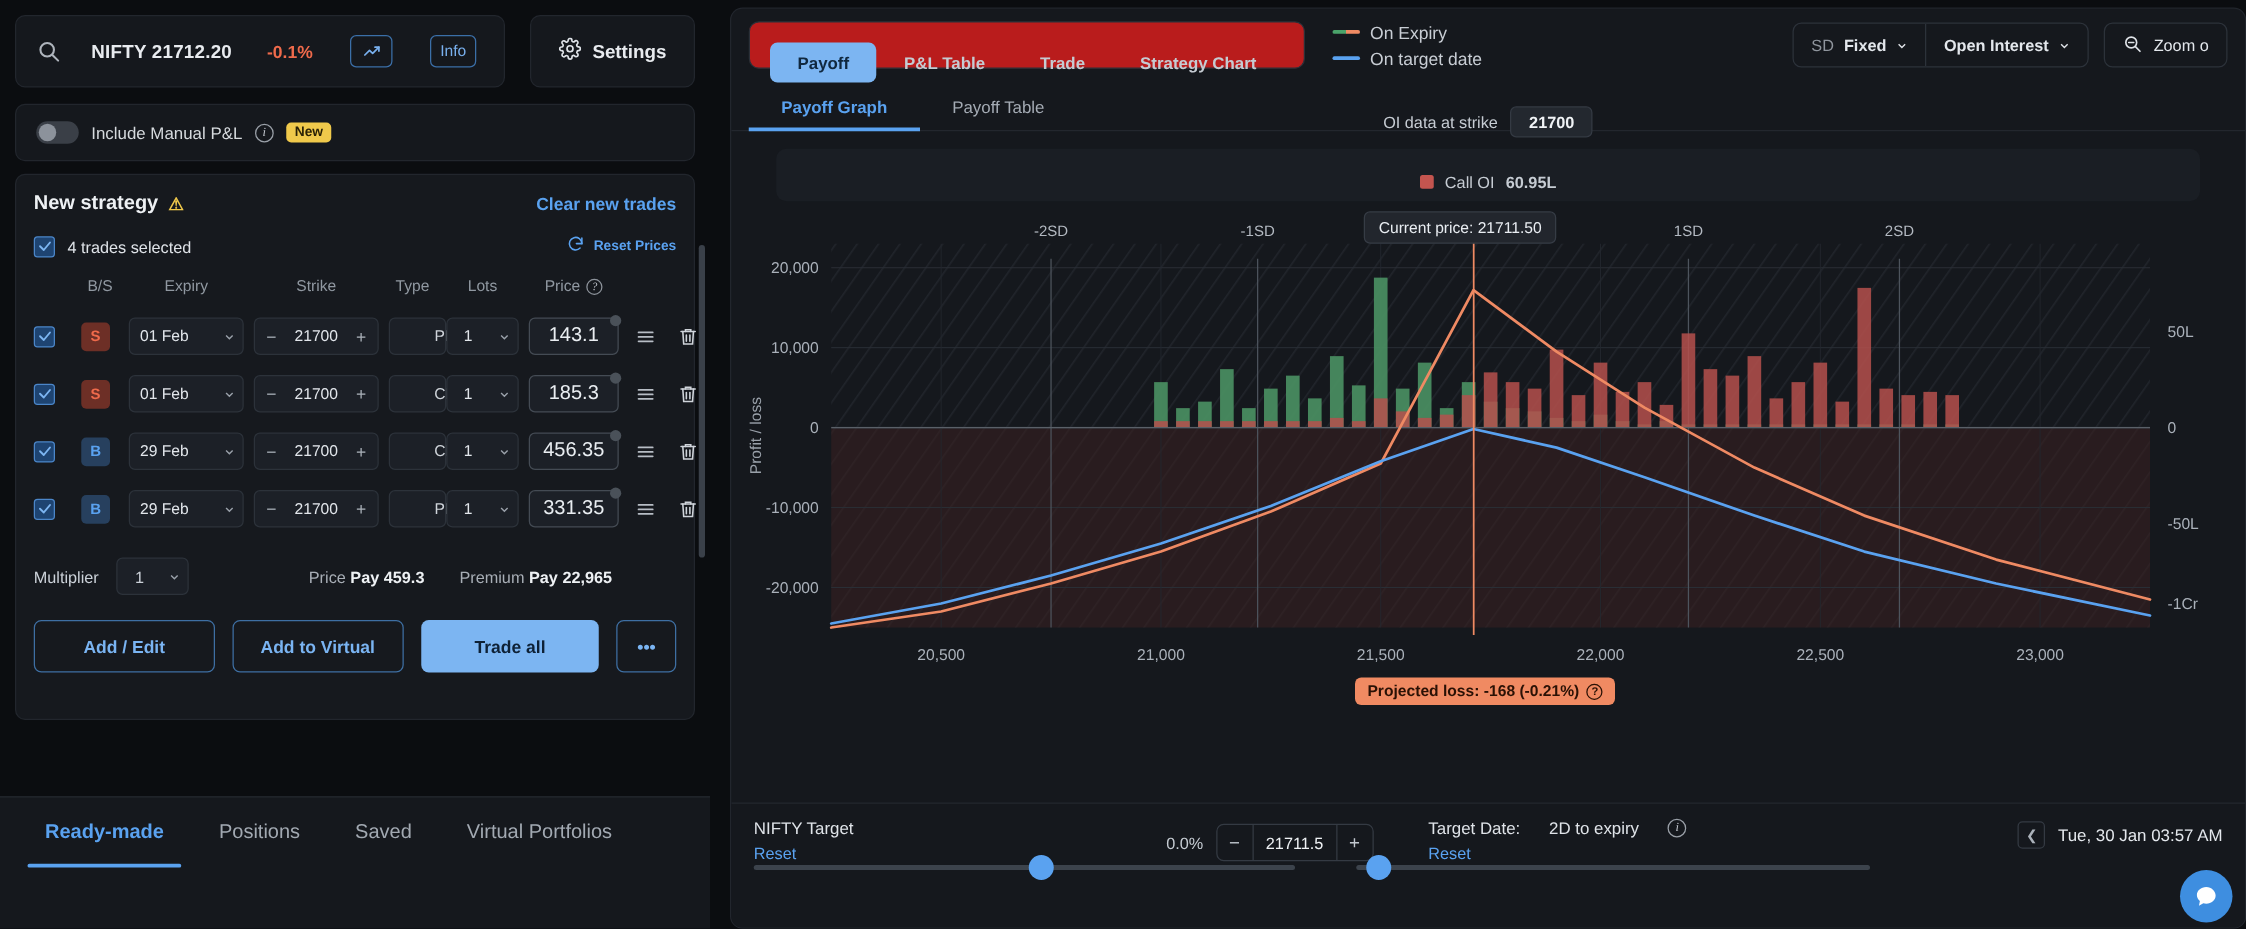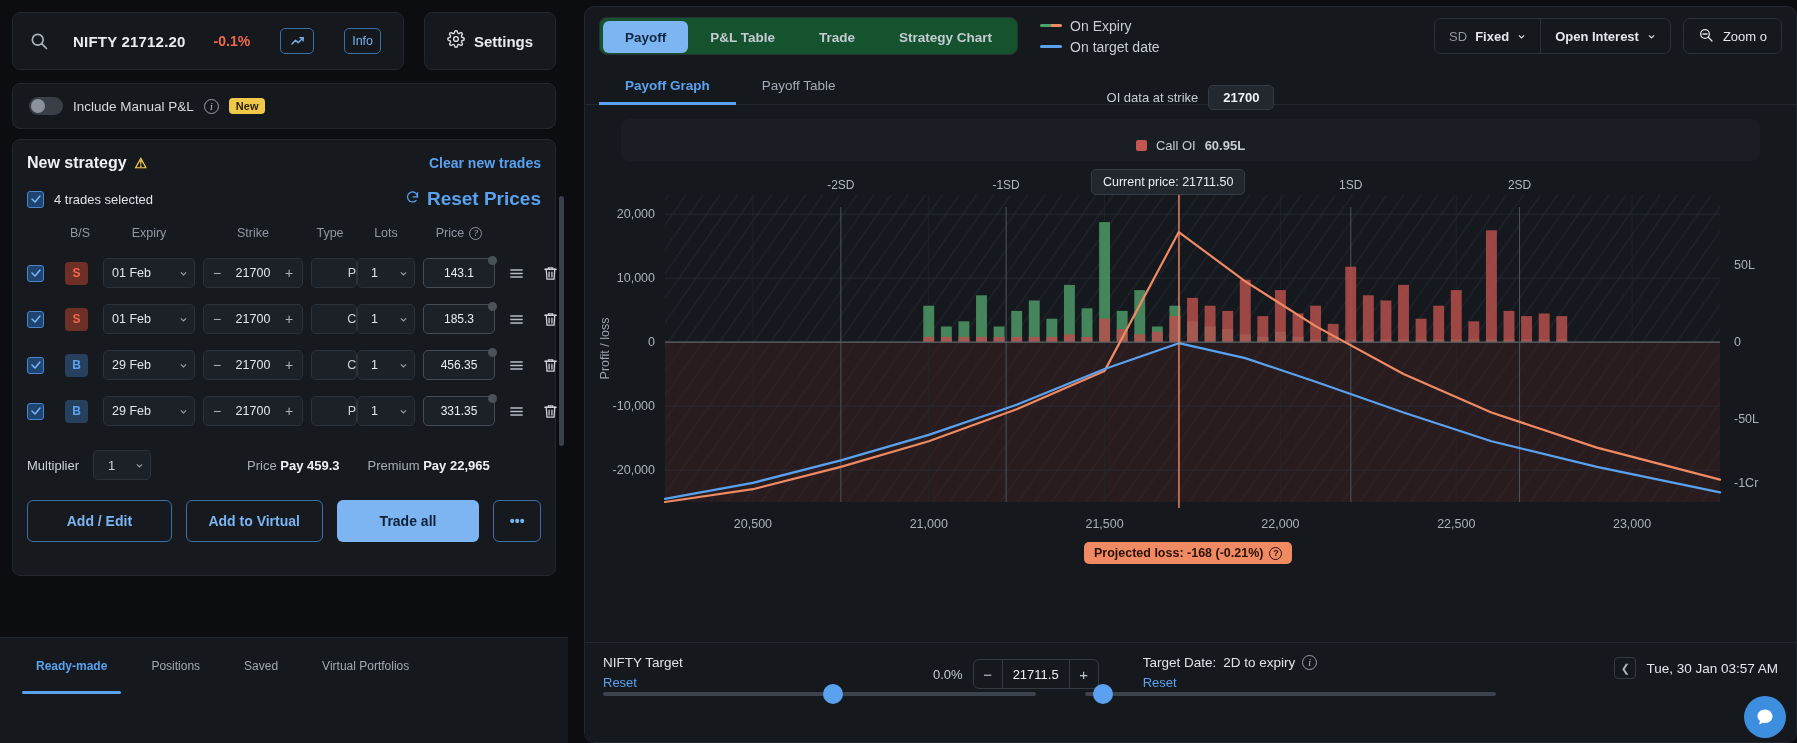--- a/index.html
+++ b/index.html
@@ -51,69 +51,69 @@
   }
   .strat-head { display: flex; align-items: center; justify-content: space-between; margin-bottom: 16px; }
   .strat-title { font-size: 16px; font-weight: 700; color: #eef1f4; display: flex; align-items: center; gap: 8px; }
   .warn-tri { font-size: 14px; color: #f0c94b; }
   .link-blue { color: #5aa2f0; font-size: 14px; font-weight: 600; cursor: pointer; }
 
   .sel-row { display: flex; align-items: center; justify-content: space-between; margin-bottom: 10px; }
   .chk { width: 17px; height: 17px; border: 1.5px solid #4b86c9; border-radius: 3px; background: #1e4472; display: inline-flex; align-items: center; justify-content: center; flex: 0 0 17px; cursor: pointer; }
   .chk svg { width: 12px; height: 12px; }
   .sel-text { font-size: 13px; color: #dfe3e8; margin-left: 10px; }
-  .reset-prices { color: #5aa2f0; font-size: 19px; font-weight: 600; display: flex; align-items: center; gap: 7px; cursor: pointer; }
+  .reset-prices { color: #5aa2f0; font-size: 11px; font-weight: 600; display: flex; align-items: center; gap: 7px; cursor: pointer; }
 
   .thead, .trow { display: grid; grid-template-columns: 30px 30px 92px 100px 38px 58px 72px 26px 26px; align-items: center; gap: 8px; }
   .thead { height: 26px; font-size: 12.5px; color: #9098a1; margin-bottom: 4px; }
   .thead > div { text-align: center; }
   .trow { height: 46px; }
 
   .bs { width: 23px; height: 23px; border-radius: 4px; display: flex; align-items: center; justify-content: center; font-size: 12px; font-weight: 700; cursor: pointer; }
   .bs.s { background: #6d2f26; color: #ef6a4b; }
   .bs.b { background: #27405e; color: #5aa2f0; }
 
   .ctl { background: #1c2027; border: 1px solid #2c323a; border-radius: 5px; height: 30px; display: flex; align-items: center; font-size: 12.5px; color: #e2e6eb; }
   .expiry { justify-content: space-between; padding: 0 6px 0 8px; cursor: pointer; }
   .strike { justify-content: space-between; padding: 0 6px; cursor: pointer; }
   .strike .pm { color: #aab1b9; font-size: 14px; width: 14px; text-align: center; cursor: pointer; }
   .strike .val { font-size: 12.5px; }
   .type { justify-content: center; color: #cfd4da; cursor: pointer; padding-left: 44px; }
   .lots { justify-content: space-between; padding: 0 6px 0 13px; cursor: pointer; }
-  .price { background: #1c2027; border: 1px solid #444b54; border-radius: 5px; height: 30px; display:flex; align-items:center; justify-content:center; font-size: 12px; color:#e9edf1; position: relative; cursor: text; }
+  .price { background: #1c2027; border: 1px solid #444b54; border-radius: 5px; height: 30px; display:flex; align-items:center; justify-content:center; font-size: 16px; color:#e9edf1; position: relative; cursor: text; }
   .price::after { content:""; position:absolute; right:-3px; top:-3px; width:9px; height:9px; border-radius:50%; background:#4a5159; }
   .chev { width: 9px; height: 9px; }
   .icon-btn { color: #b7bdc5; display:flex; align-items:center; justify-content:center; cursor:pointer; }
 
   .mult-row { display:flex; align-items:center; margin-top: 16px; font-size: 13px; color:#cbd1d8; }
   .mult-ctl { width: 58px; height: 30px; margin-left: 14px; background:#1c2027; border:1px solid #2c323a; border-radius:5px; display:flex; align-items:center; justify-content:space-between; padding: 0 6px 0 14px; cursor:pointer; }
   .pay-1 { margin-left: 96px; font-size: 13px; color:#a8aeb6; }
   .pay-1 b, .pay-2 b { color:#eef1f4; font-weight:700; }
   .pay-2 { margin-left: 28px; font-size: 13px; color:#a8aeb6; }
 
   .btn-row { display:flex; gap: 14px; margin-top: 20px; }
   .btn { height: 42px; border-radius: 6px; display:flex; align-items:center; justify-content:center; font-size:14px; font-weight:600; cursor:pointer; }
   .btn-out { border: 1px solid #3e6fa3; color:#7ab4f2; background: transparent; }
   .btn-fill { background:#7cb5f2; color:#0e2136; }
   .w1 { width: 146px; } .w2 { width: 138px; } .w3 { width: 144px; } .w4 { width: 48px; }
 
   .bottom-tabs { position:absolute; left:0; bottom:0; width:568px; height:106px; background:#15181d; border-top:1px solid #24282f; }
   .bt-inner { display:flex; gap: 0; padding: 0 14px; height: 56px; align-items:center; }
-  .bt { font-size:12px; color:#a2a9b2; padding: 0 22px; height:56px; display:flex; align-items:center; cursor:pointer; }
+  .bt { font-size:16px; color:#a2a9b2; padding: 0 22px; height:56px; display:flex; align-items:center; cursor:pointer; }
   .bt.active { color:#5aa2f0; font-weight:700; position:relative; }
   .bt.active::after { content:""; position:absolute; left:8px; right:8px; bottom:0; height:3px; background:#5aa2f0; border-radius:2px; }
 
   .lscroll { position:absolute; right:4px; top:196px; width:5px; height:250px; background:#3a4049; border-radius:3px; }
 
   
   .right { flex: 1; height: 743px; background: #0b0d10; position: relative; }
   .rcard { position:absolute; left: 16px; top: 6px; right: 0; bottom: 0; background:#15181d; border:1px solid #22262d; border-radius: 10px; overflow: hidden; }
 
   .rtop { display:flex; align-items:center; height: 58px; padding: 0 14px; gap: 14px; }
-  .segbar { display:flex; background:#14532d; border:1px solid #2b3038; border-radius: 8px; height: 38px; padding: 3px; text-align: right; }
+  .segbar { display:flex; background:#b91c1c; border:1px solid #2b3038; border-radius: 8px; height: 38px; padding: 16px; text-align: right; }
   .seg { padding: 0 22px; height: 32px; display:flex; align-items:center; justify-content:center; border-radius:6px; font-size:13.5px; color:#c5cbd2; font-weight:600; cursor:pointer; }
   .seg.active { background:#7cb5f2; color:#10283f; }
   .legend { display:flex; flex-direction:column; gap:5px; margin-left: 8px; }
   .lg { display:flex; align-items:center; gap:8px; font-size:14px; color:#c8cdd4; }
   .lg-sw { width: 22px; height: 3px; border-radius:2px; }
   .lg-sw.dual { background: linear-gradient(90deg,#4aa36a 0 50%, #ef8a63 50% 100%); }
   .lg-sw.blue { background:#5aa2f0; }
 
   .rtop-right { margin-left:auto; display:flex; gap: 12px; align-items:center; }
   .pill-group { display:flex; border:1px solid #2c323a; border-radius:7px; height:36px; overflow:hidden; }
@@ -662,21 +662,21 @@
           </div>
           <div style="display:flex;align-items:center;margin-top:4px;">
             <span class="pct">0.0%</span>
             <div class="stepper">
               <span class="sbtn">−</span>
               <span class="sval">21711.5</span>
               <span class="sbtn">+</span>
             </div>
           </div>
           <div style="margin-left:44px;">
-            <div class="bb-label" style="display:flex;align-items:flex-start;gap:7px;">
+            <div class="bb-label" style="display:flex;align-items:flex-start;gap:23px;">
               <span>Target Date:</span>
               <span>2D to expiry</span>
               <span class="info-dot">i</span>
             </div>
             <div class="bb-reset">Reset</div>
           </div>
           <div class="datenav" style="margin-left:auto;margin-top:2px;">
             <span class="navbtn">❮</span>
             <span>Tue, 30 Jan 03:57 AM</span>
           </div>

